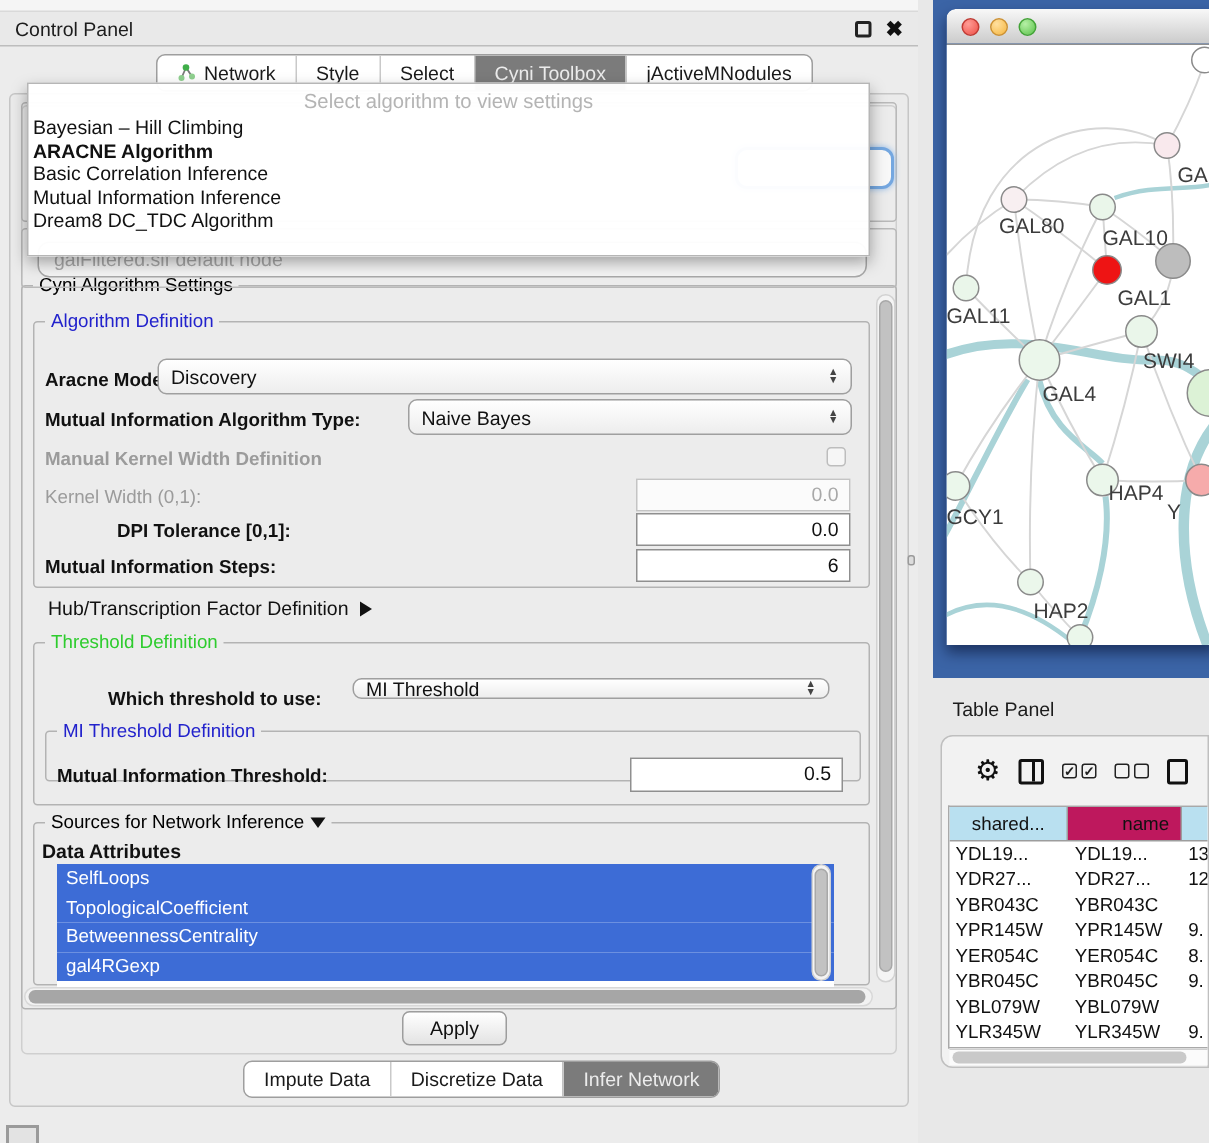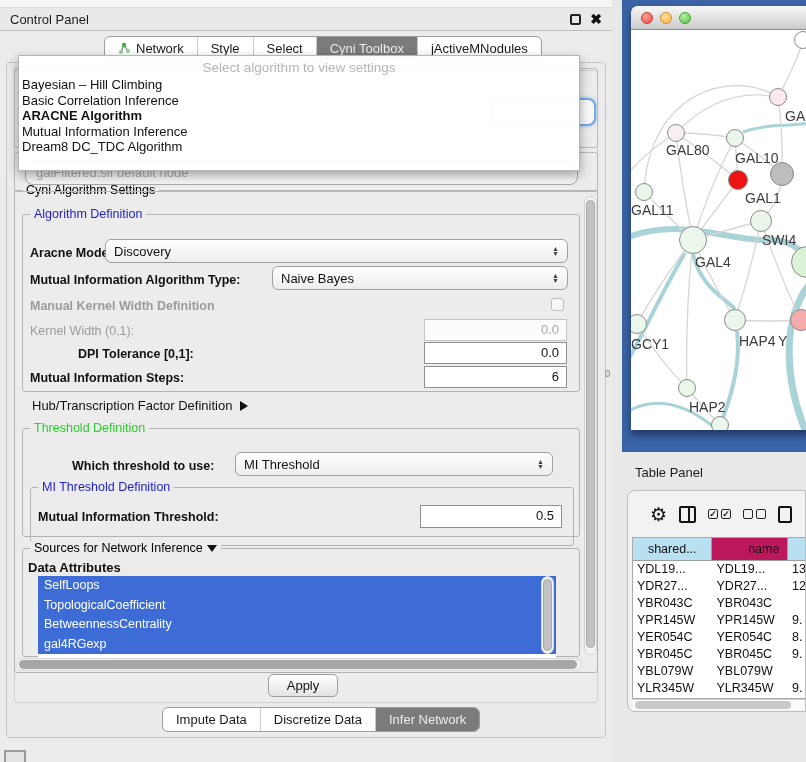--- a/index.html
+++ b/index.html
@@ -167,22 +167,22 @@
 <div class="abs bg-group" style="left:14px;top:152px;width:584px;height:40px;"></div>
 <div class="abs bg-combo-focus"></div>
 <div class="abs bg-combo">
   <span>galFiltered.sif default node</span>
 </div>
 
 <div class="abs popup">
   <div class="ph">Select algorithm to view settings</div>
   <div id="dd-items">
       <div class="it">Bayesian – Hill Climbing</div>
+      <div class="it bold">ARACNE Algorithm</div>
       <div class="it">Basic Correlation Inference</div>
-      <div class="it bold">ARACNE Algorithm</div>
       <div class="it">Mutual Information Inference</div>
       <div class="it">Dream8 DC_TDC Algorithm</div>
     </div>
 </div>
 
 <div class="fs" style="left:14px;top:190px;width:584px;height:483px;">
   <span class="lg">Cyni Algorithm Settings</span>
 </div>
 
 <div class="fs" style="left:22px;top:214px;width:558px;height:178px;">
@@ -215,28 +215,28 @@
 
 <div class="hub-row">
   <span>Hub/Transcription Factor Definition</span>
   <span class="tri-right"></span>
 </div>
 
 <div class="fs" style="left:22px;top:428px;width:558px;height:109px;">
   <span class="lg green">Threshold Definition</span>
 </div>
 <span class="lbl" style="left:72px;top:459px;">Which threshold to use:</span>
-<div class="combo" style="left:235px;top:452px;width:318px;height:24px;">
+<div class="combo" style="left:235px;top:452px;width:318px;height:14px;">
   <span>MI Threshold</span>
   <span class="arrows">
       <span>▲</span>
       <span>▼</span>
     </span>
 </div>
-<div class="fs" style="left:30px;top:487px;width:544px;height:59px;">
+<div class="fs" style="left:30px;top:487px;width:544px;height:34px;">
   <span class="lg blue">MI Threshold Definition</span>
 </div>
 <span class="lbl" style="left:38px;top:510px;">Mutual Information Threshold:</span>
 <div class="field" style="left:420px;top:505px;width:142px;height:23px;">0.5</div>
 
 <div class="fs" style="left:22px;top:548px;width:558px;height:109px;">
   <span class="lg">
     <span>Sources for Network Inference</span><span class="tri-down"></span>
   </span>
 </div>
@@ -334,21 +334,21 @@
       <div class="node" style="left: 4px; top: 153px; width: 18px; height: 18px; background: rgb(234, 246, 234);"></div>
       <div class="node-label" style="left: 0px; top: 172px;">GAL11</div>
       <div class="node" style="left: 119px; top: 180px; width: 22px; height: 22px; background: rgb(234, 246, 234);"></div>
       <div class="node-label" style="left: 131px; top: 202px;">SWI4</div>
       <div class="node" style="left: 160px; top: 216px; width: 32px; height: 32px; background: rgb(220, 242, 214);"></div>
       <div class="node" style="left: 48px; top: 196px; width: 28px; height: 28px; background: rgb(235, 247, 235);"></div>
       <div class="node-label" style="left: 64px; top: 224px;">GAL4</div>
       <div class="node" style="left: -4px; top: 284px; width: 20px; height: 20px; background: rgb(235, 247, 235);"></div>
       <div class="node-label" style="left: 0px; top: 306px;">GCY1</div>
       <div class="node" style="left: 93px; top: 279px; width: 22px; height: 22px; background: rgb(235, 247, 235);"></div>
-      <div class="node-label" style="left: 108px; top: 303px; text-align: center;">HAP4</div>
+      <div class="node-label" style="left: 108px; top: 290px; text-align: center;">HAP4</div>
       <div class="node" style="left: 159px; top: 279px; width: 22px; height: 22px; background: rgb(246, 171, 171);"></div>
       <div class="node-label" style="left: 147px; top: 303px;">Y</div>
       <div class="node" style="left: 47px; top: 349px; width: 18px; height: 18px; background: rgb(235, 247, 235);"></div>
       <div class="node-label" style="left: 58px; top: 369px;">HAP2</div>
       <div class="node" style="left: 80px; top: 386px; width: 18px; height: 18px; background: rgb(235, 247, 235);"></div>
     </div>
 </div>
 
 <span class="abs tp-title">Table Panel</span>
 

